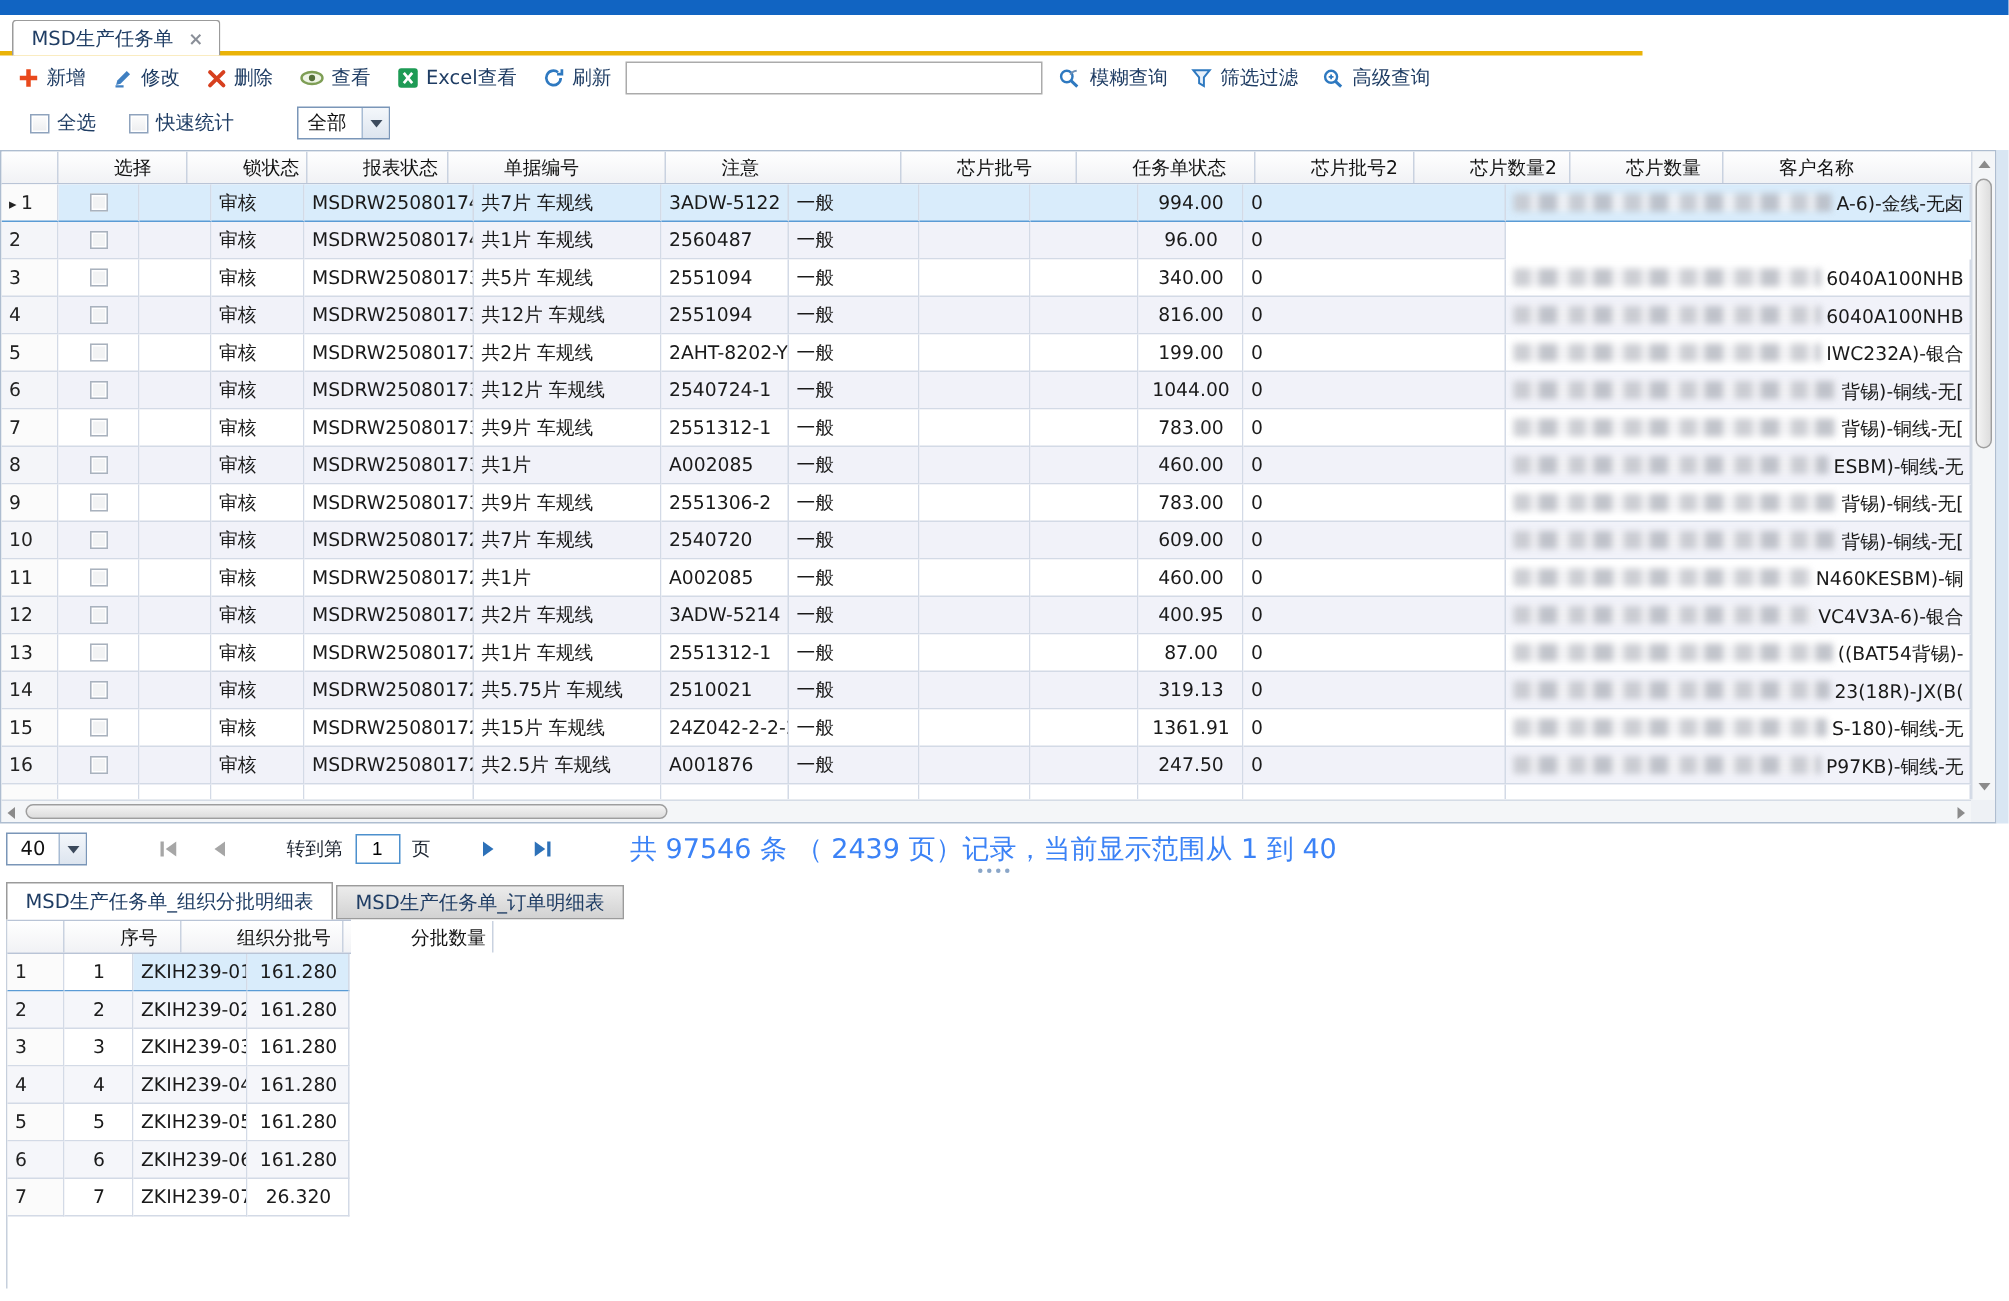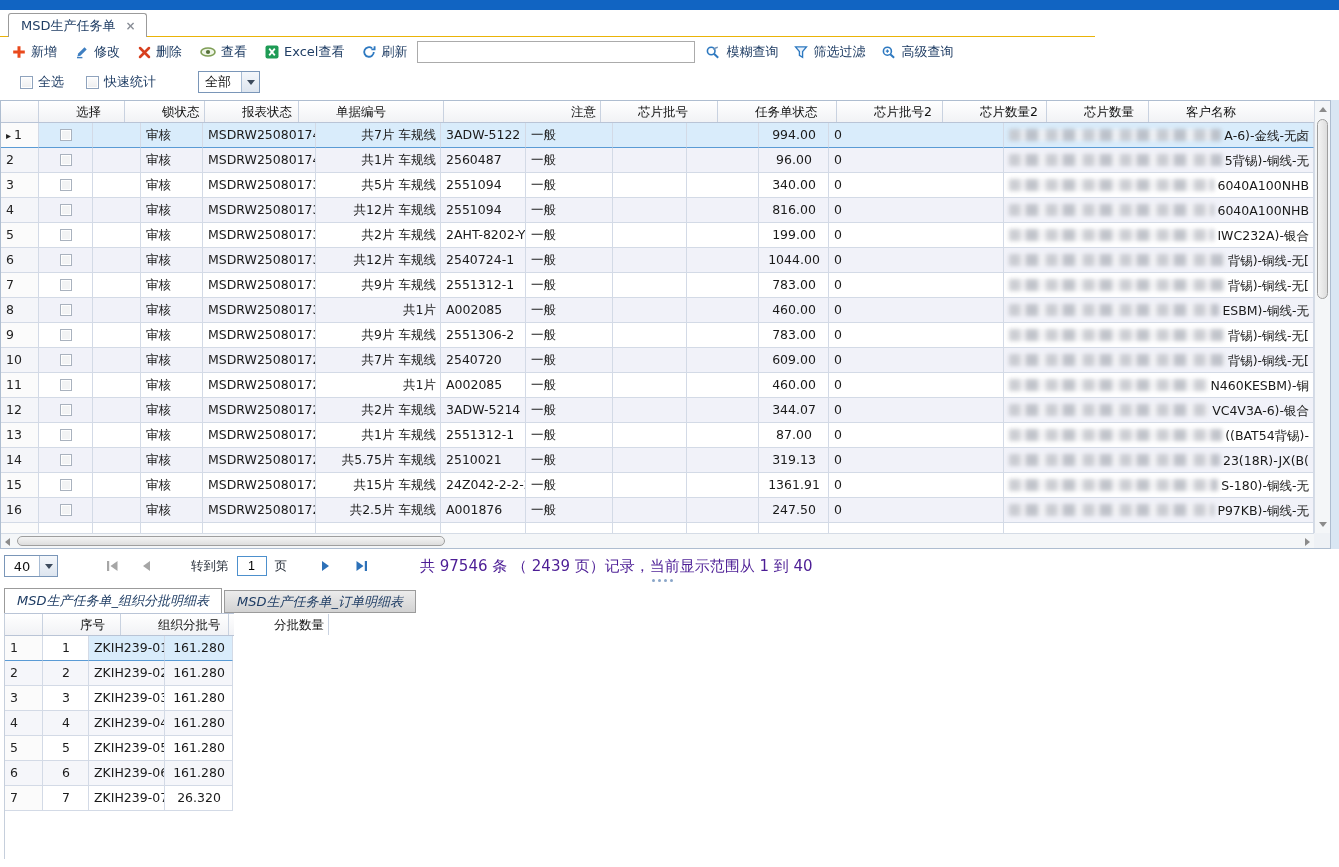--- a/index.html
+++ b/index.html
@@ -3,21 +3,21 @@
 <meta charset="utf-8">
 <style>
   * { margin:0; padding:0; box-sizing:border-box; }
   html,body { width:1339px; height:867px; overflow:hidden; background:#fff;
     font-family:"DejaVu Sans","Liberation Sans",sans-serif; font-size:12.5px; color:#1a1a1a; }
 
   
   .top-strip { position:absolute; left:0; top:0; width:1339px; height:10px; background:#1164C2; }
 
   
-  .tabbar { position:absolute; left:0; top:10px; width:1095px; height:27px; border-bottom:1px solid #eab308; background:#fff; }
+  .tabbar { position:absolute; left:0; top:10px; width:1095px; height:27px; border-bottom:3px solid #eab308; background:#fff; }
   .doc-tab { position:absolute; left:8px; top:3px; height:24px; padding:0 10px 0 12px; background:#fff;
     border:1px solid #9b9b9b; border-bottom:none; border-radius:3px 3px 0 0; display:flex; align-items:center; gap:10px;
     color:#1f3d64; font-size:13px; z-index:2; }
   .doc-tab .close { color:#8a8f98; font-weight:bold; font-size:12px; cursor:pointer; }
 
   
   .toolbar { position:absolute; left:0; top:37px; width:1339px; height:30px; display:flex; align-items:center; }
   .tbtn { display:flex; align-items:center; gap:5px; color:#1f3d64; font-size:13px; cursor:pointer; white-space:nowrap; }
   .tbtn svg { display:block; }
   .search-box { width:278px; height:22px; border:1px solid #ababab; background:#fff; margin-left:10px;
@@ -48,21 +48,21 @@
     white-space:nowrap; overflow:hidden; background:#fff; }
   .cell.marker { background:#fbfbfb; color:#222; }
   .row.alt .cell.marker { background:#f4f5f9; }
   .cell.num { text-align:center; }
   .cb-cell { display:flex; align-items:center; justify-content:center; padding:0; }
   .row-cb { width:12px; height:12px; border:1px solid #a9b2be; background:#f2f3f4; box-shadow:inset 0 0 0 1px #fff; }
   .cur { display:none; font-size:10px; margin-right:3px; color:#222; }
   .row.current .cur { display:inline; }
   
   .c0{width:38px;flex:0 0 38px;} .c1{width:54px;flex:0 0 54px;} .c2{width:48px;flex:0 0 48px;}
-  .c3{width:62px;flex:0 0 62px;} .c4{width:113px;flex:0 0 113px;} .c5{width:125px;flex:0 0 125px;text-align:right;}
+  .c3{width:62px;flex:0 0 62px;} .c4{width:113px;flex:0 0 113px;} .c5{width:125px;flex:0 0 125px;}
   .c6{width:85px;flex:0 0 85px;} .c7{width:87px;flex:0 0 87px;} .c8{width:74px;flex:0 0 74px;}
   .c9{width:72px;flex:0 0 72px;} .c10{width:70px;flex:0 0 70px;} .c11{width:175px;flex:0 0 175px;}
   .c12{flex:1 1 auto;}
   
   .prod { display:flex; align-items:center; }
   .blurblk { flex:1 0 auto; min-width:150px; height:12px; margin-right:3px; border-radius:1px;
     background:repeating-linear-gradient(90deg,#c4c6cc 0 11px,#ebebee 11px 17px,#b7bac2 17px 29px,#f1f1f3 29px 37px);
     filter:blur(2px); opacity:.85; }
   .suffix { flex:0 0 auto; }
   .row.partial { height:10px; overflow:hidden; }
@@ -76,29 +76,29 @@
   .hscroll { position:absolute; left:0; right:16px; bottom:0; height:15px; background:#f4f6f8; border-top:1px solid #d5dce6; }
   .hthumb { position:absolute; left:16px; top:2px; width:428px; height:10px; background:linear-gradient(#f4f4f4,#dddddd);
     border:1px solid #9e9e9e; border-radius:6px; }
   .corner { position:absolute; right:0; bottom:0; width:16px; height:15px; background:#eef1f5; }
   .right-strip { position:absolute; left:1331px; top:100px; width:8px; height:449px; background:#d9e6f3; }
 
   
   .pager { position:absolute; left:0; top:551px; width:1339px; height:30px; display:flex; align-items:center; color:#1c2430; }
   .page-input { width:30px; height:20px; border:1px solid #4d90cd; text-align:center; font-size:12.5px; outline:none; }
   .navbtn { display:flex; align-items:center; cursor:pointer; }
-  .summary { font-size:15px; color:#4c1d95; }
+  .summary { font-size:18px; color:#3b82f6; }
 
   .splitter-dots { position:absolute; left:652px; top:579px; display:flex; gap:3px; cursor:row-resize; }
   .splitter-dots i { width:3px; height:3px; border-radius:50%; background:#8aa6c8; }
 
   
   .dtabs { position:absolute; left:4px; top:588px; height:25px; display:flex; }
   .dtab { height:25px; padding:0 12px; display:flex; align-items:center; font-size:13px; color:#1f3d64;
-    border:1px solid #9b9b9b; cursor:pointer;font-style:italic; }
+    border:1px solid #9b9b9b; cursor:pointer; }
   .dtab.active { background:#fff; border-bottom:none; z-index:2; }
   .dtab.inactive { background:linear-gradient(#ececec,#d2d2d2); margin-left:2px; margin-top:2px; height:23px; }
 
   
   .dpanel { position:absolute; left:4px; top:613px; width:1330px; height:246px; border-left:1px solid #c6cfdc; background:#fff; }
   .dgrid { width:229px; border-top:1px solid #b9c4d6; }
   .d0{width:38px;flex:0 0 38px;} .d1{width:46px;flex:0 0 46px;} .d2{width:76px;flex:0 0 76px;} .d3{width:68px;flex:0 0 68px;text-align:right;}
   .drow.current .cell { background:#d9ecfb; border-bottom-color:#5a9bd5; }
   .drow.current .cell.seq { background:#fff; }
   .drow.current .cell.marker { background:#fbfbfb; }
@@ -243,24 +243,20 @@
           <div class="cell c2"></div>
           <div class="cell c3">审核</div>
           <div class="cell c4">MSDRW250801740</div>
           <div class="cell c5">共1片 车规线</div>
           <div class="cell c6">2560487</div>
           <div class="cell c7">一般</div>
           <div class="cell c8"></div>
           <div class="cell c9 num"></div>
           <div class="cell c10 num">96.00</div>
           <div class="cell c11">0</div>
-          <div class="cell c12 prod">
-            <span class="blurblk"></span>
-            <span class="suffix">5背锡)-铜线-无</span>
-          </div>
         </div>
         <div class="row">
           <div class="cell c0 marker"><span>3</span></div>
           <div class="cell c1 cb-cell">
             <span class="row-cb"></span>
           </div>
           <div class="cell c2"></div>
           <div class="cell c3">审核</div>
           <div class="cell c4">MSDRW250801739</div>
           <div class="cell c5">共5片 车规线</div>
@@ -441,21 +437,21 @@
             <span class="row-cb"></span>
           </div>
           <div class="cell c2"></div>
           <div class="cell c3">审核</div>
           <div class="cell c4">MSDRW250801725</div>
           <div class="cell c5">共2片 车规线</div>
           <div class="cell c6">3ADW-5214</div>
           <div class="cell c7">一般</div>
           <div class="cell c8"></div>
           <div class="cell c9 num"></div>
-          <div class="cell c10 num">344.07</div>
+          <div class="cell c10 num">400.95</div>
           <div class="cell c11">0</div>
           <div class="cell c12 prod">
             <span class="blurblk"></span>
             <span class="suffix">VC4V3A-6)-银合</span>
           </div>
         </div>
         <div class="row">
           <div class="cell c0 marker"><span>13</span></div>
           <div class="cell c1 cb-cell">
             <span class="row-cb"></span>

